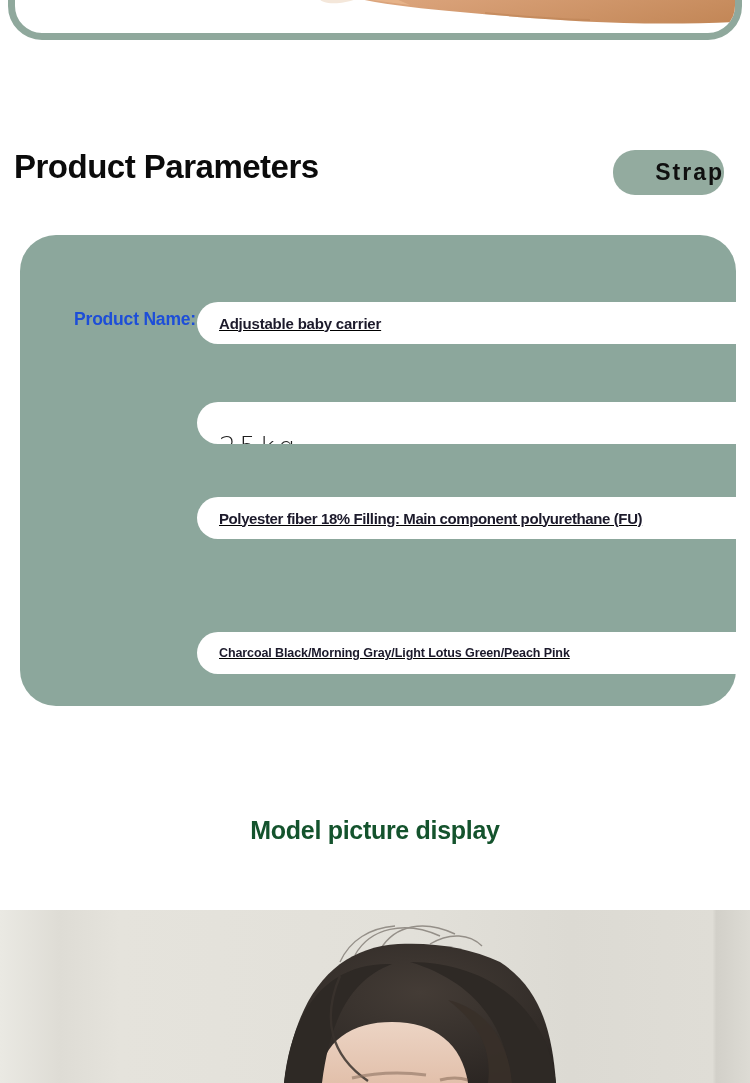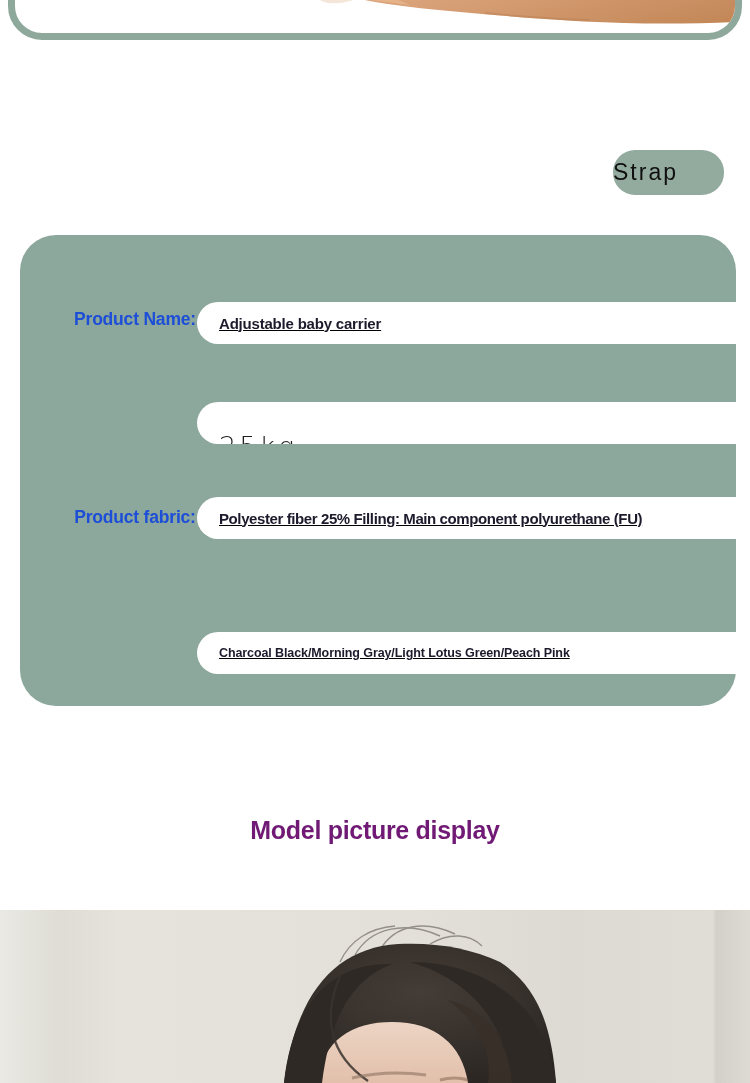--- a/index.html
+++ b/index.html
@@ -18,22 +18,22 @@
   .top-card svg { position:absolute; left:0; bottom:0; }
 
   
   .page-title {
     position:absolute; left:14px; top:148px;
     font-size:33px; font-weight:bold; color:#0b0b0b; letter-spacing:-0.5px;
   }
   .tag-pill {
     position:absolute; top:150px; right:26px; width:111px; height:45px;
     background:#93ab9f; border-radius:22px;
-    display:flex; align-items:center; justify-content:flex-start;
-    font-size:23px; font-weight:400; color:#101010; letter-spacing:2px;
+    display:flex; align-items:center; justify-content:flex-end;
+    font-size:23px; font-weight:700; color:#101010; letter-spacing:2px;
   }
 
   
   .param-panel {
     position:absolute; left:20px; top:235px; width:716px; height:471px;
     background:#8ca79c; border-radius:36px;
   }
   .param-label {
     position:absolute; left:52px; width:166px; text-align:center;
     font-size:17.5px; font-weight:bold; color:#1d4ed8; letter-spacing:-0.2px;
@@ -63,21 +63,21 @@
   .value-2 {
     font-family:"DejaVu Sans", sans-serif; font-weight:300; color:#1f1f1f;
     font-size:27px; letter-spacing:3px;margin-top:46px;
   }
   .value-3 { font-size:15px; letter-spacing:-0.4px; }
   .value-4 { font-size:12.5px; letter-spacing:-0.1px; }
 
   
   .model-title {
     position:absolute; left:0; top:816px; width:750px; text-align:center;
-    font-size:25px; font-weight:bold; color:#701a75; letter-spacing:-0.3px;
+    font-size:25px; font-weight:bold; color:#14532d; letter-spacing:-0.3px;
   }
   .model-photo { position:absolute; left:0; top:910px; width:750px; height:173px; }
 </style>
 </head>
 <body>
 
 <div class="canvas">
 
   <div class="top-card">
     <svg width="720" height="112" viewBox="0 0 720 112" aria-hidden="true">
@@ -88,42 +88,40 @@
           <stop offset="1" stop-color="#c28656"></stop>
         </linearGradient>
       </defs>
       <path d="M295,60 C330,80 380,85 445,91 C525,98 610,106 720,101 L720,0 L295,0 Z" fill="url(#armGrad)"></path>
       <path d="M300,62 C320,74 350,79 395,84 C370,72 340,66 300,62 Z" fill="#e8b68d" opacity="0.8"></path>
       <ellipse cx="330" cy="72" rx="26" ry="9" fill="#f4e7da" transform="rotate(-12 330 72)"></ellipse>
       <path d="M470,92 C500,95 540,98 575,99" stroke="#b97f4f" stroke-width="2" fill="none" opacity="0.45"></path>
     </svg>
   </div>
 
+  <div class="page-title">Product Parameters</div>
   <div class="tag-pill">
     <span>Strap</span>
   </div>
 
   <div class="param-panel"></div>
 
   <div class="param-label label-1">
     <span>Product Name</span><span class="colon">:</span>
   </div>
   <div class="param-field field-1">
     <span class="value value-1">Adjustable baby carrier</span>
   </div>
 
   <div class="param-field field-2">
     <span class="value value-2">25kg</span>
   </div>
 
-  <div class="param-label label-3">
-    <span>Product fabric</span><span class="colon">:</span>
-  </div>
   <div class="param-field field-3">
-    <span class="value value-3">Polyester fiber 25% Filling: Main component polyurethane (FU)</span>
+    <span class="value value-3">Polyester fiber 18% Filling: Main component polyurethane (FU)</span>
   </div>
 
   <div class="param-field field-4">
     <span class="value value-4">Charcoal Black/Morning Gray/Light Lotus Green/Peach Pink</span>
   </div>
 
   <div class="model-title">Model picture display</div>
 
   <svg class="model-photo" viewBox="0 0 750 173" preserveAspectRatio="none" aria-hidden="true">
     <defs>

